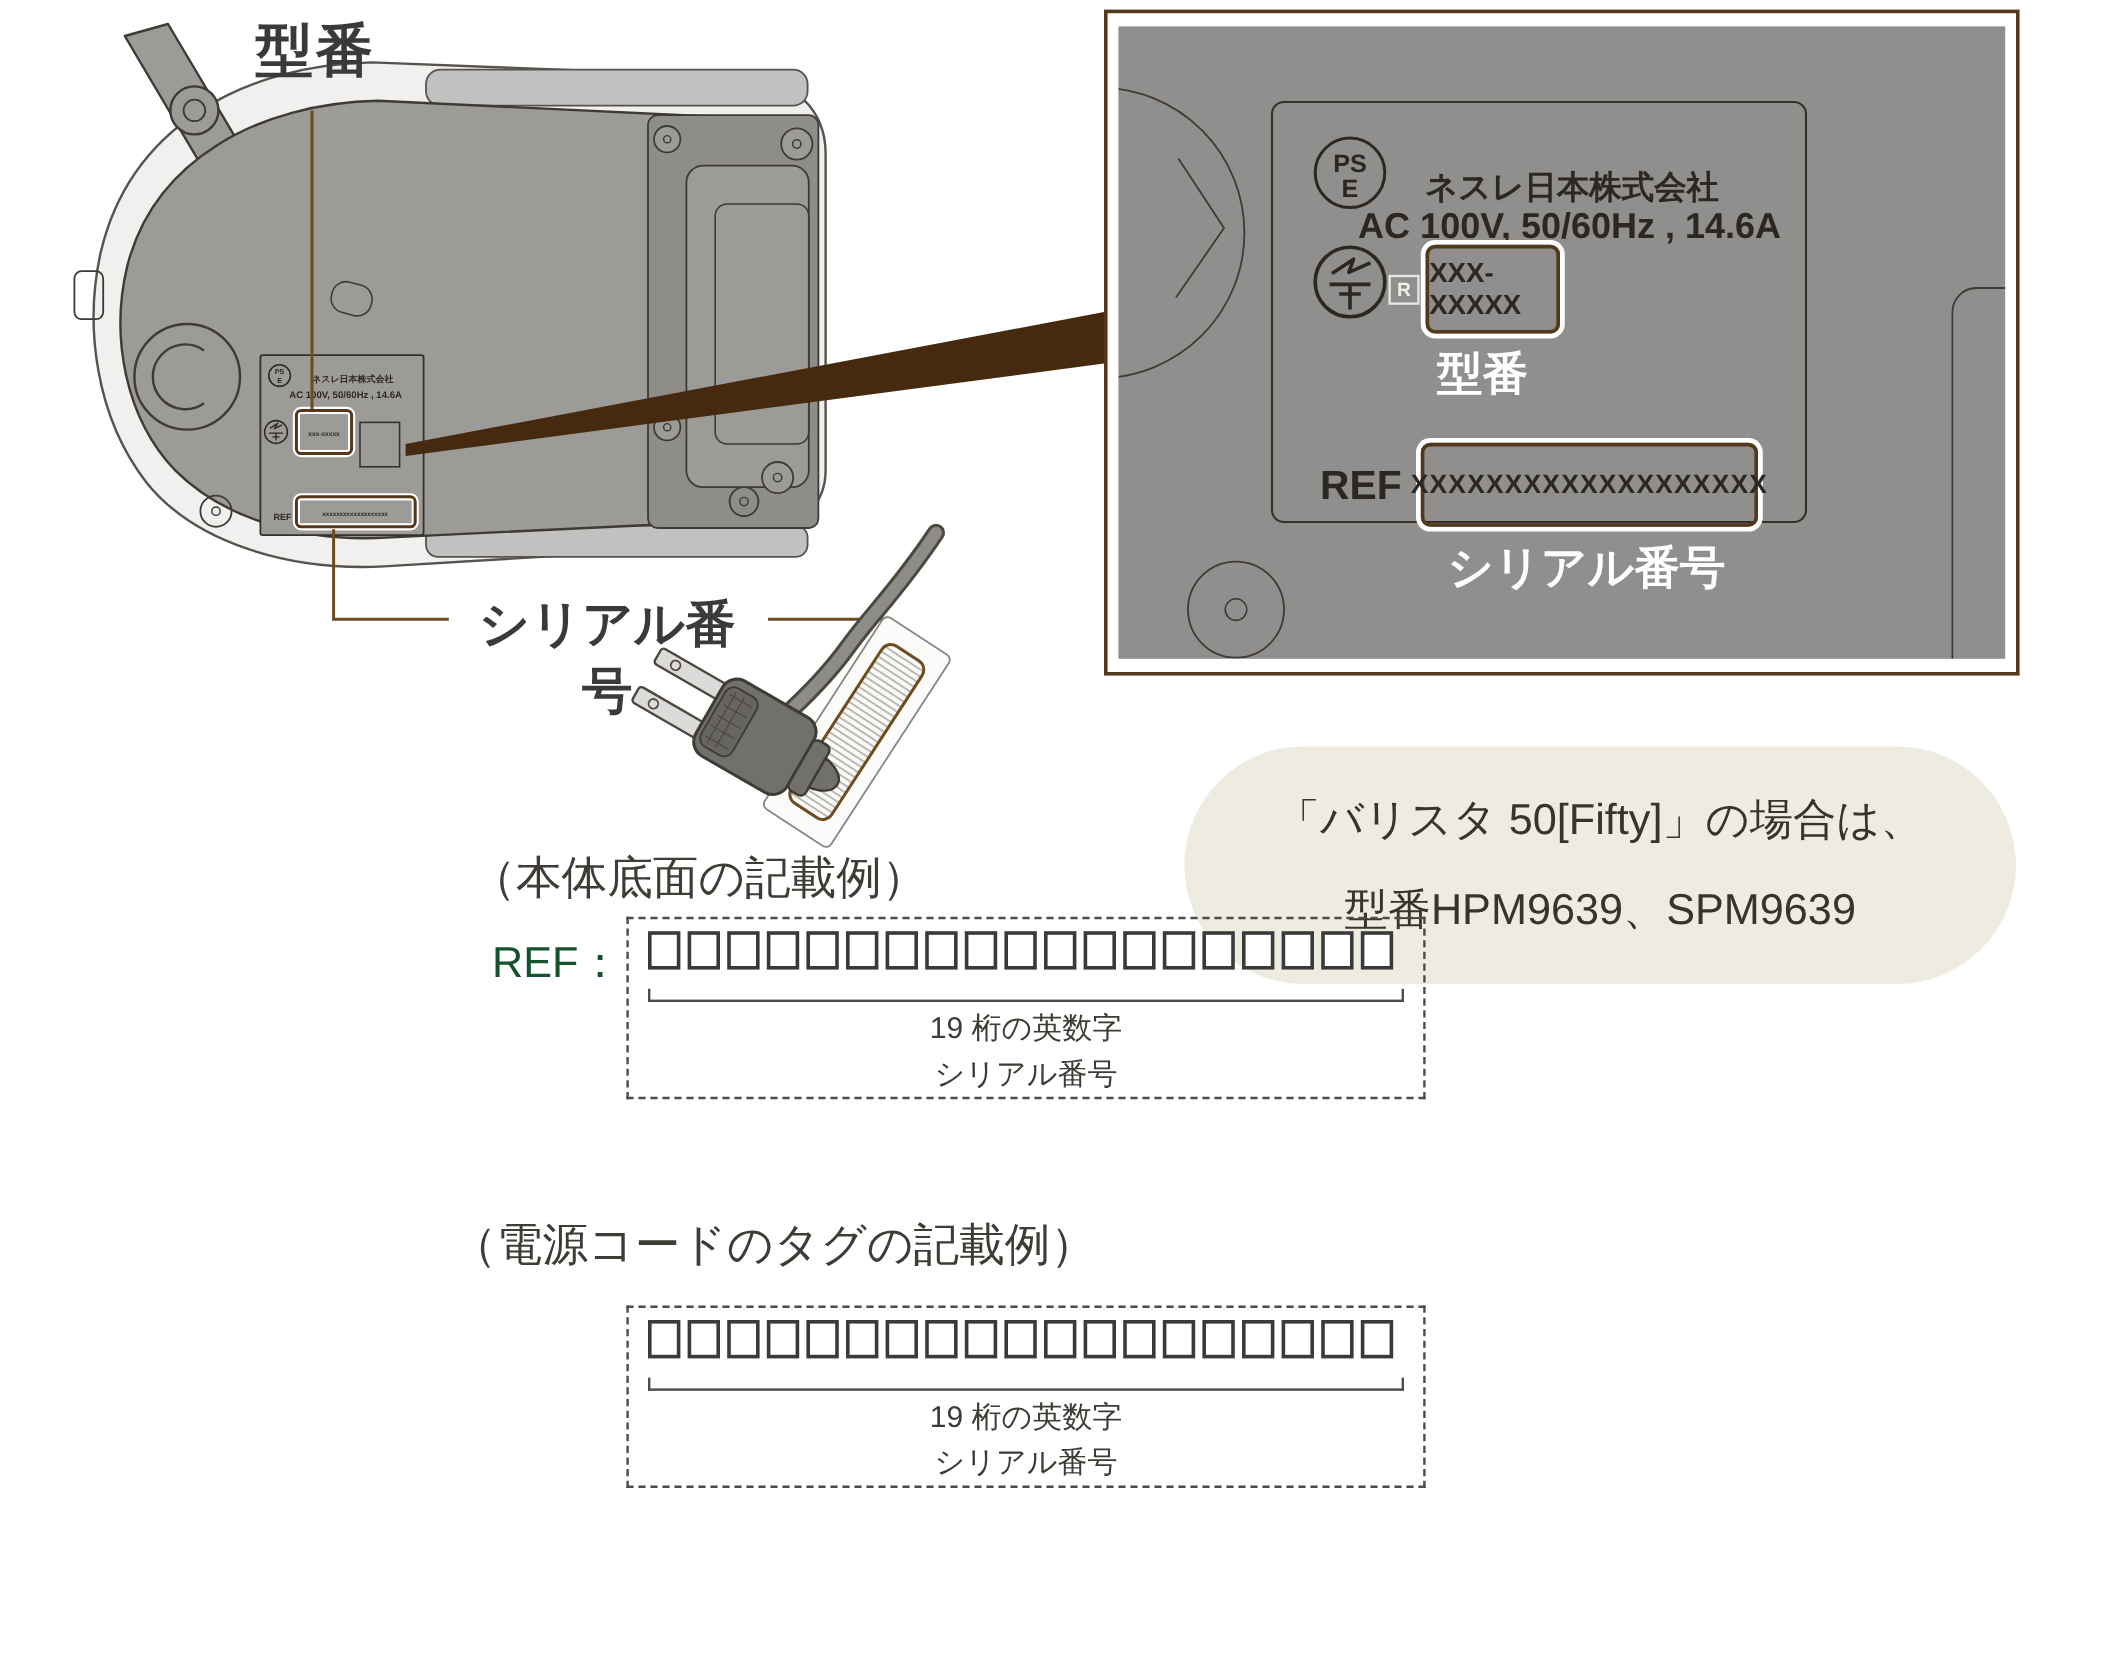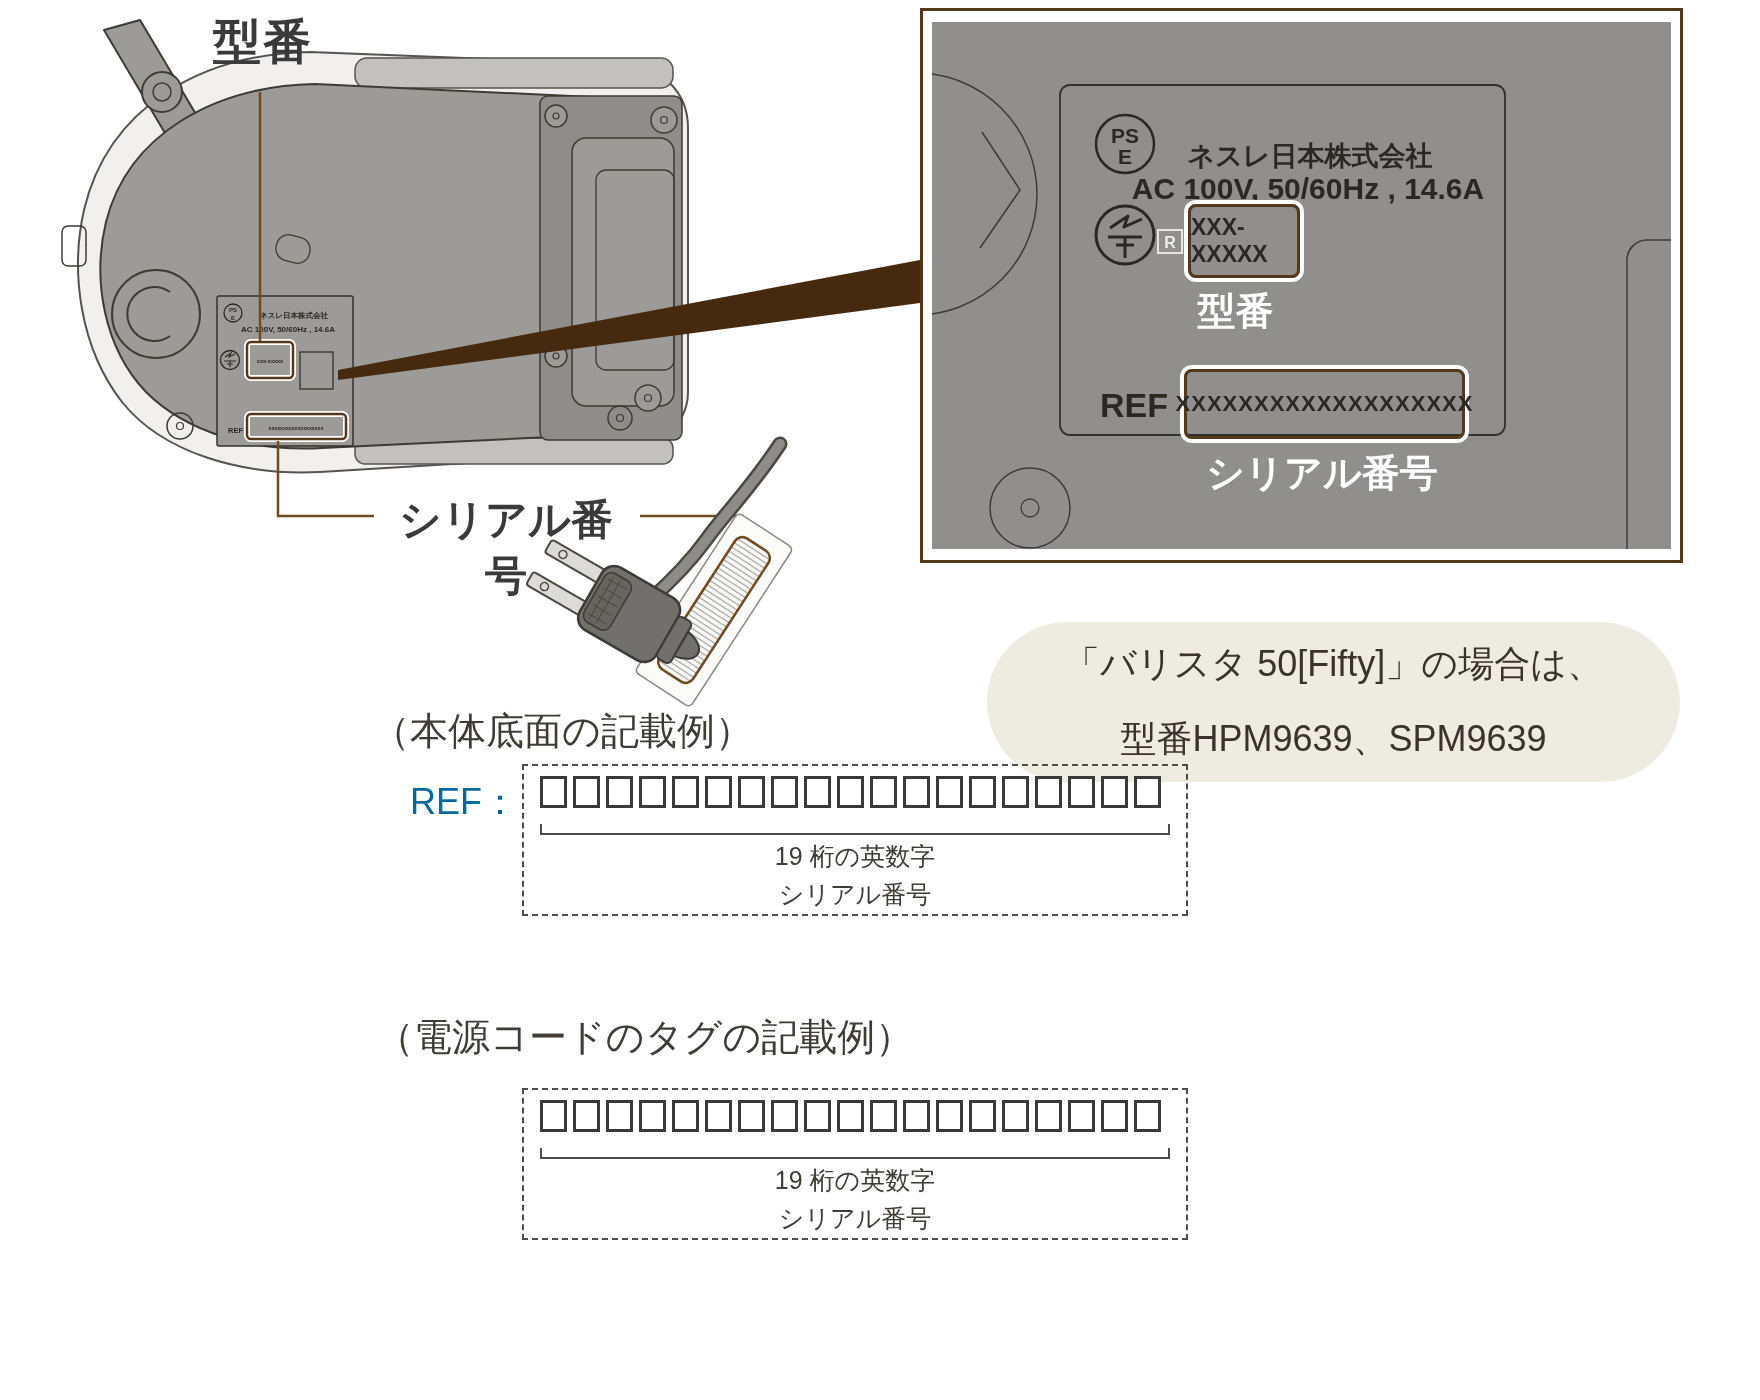--- a/index.html
+++ b/index.html
@@ -22,29 +22,29 @@
          color:#f0eee9;font-size:16px;font-weight:bold;line-height:23px;text-align:center;box-sizing:border-box;}
   .hl{border:3px solid #53381c;border-radius:8px;box-shadow:0 0 0 4px #ffffff;box-sizing:border-box;
       display:flex;align-items:center;justify-content:center;}
   .hl-a{left:1188px;top:204px;width:112px;height:74px;font-size:23px;font-weight:bold;color:#2b2723;}
   .hl-b{left:1184px;top:369px;width:281px;height:70px;font-size:22px;font-weight:bold;color:#2b2723;letter-spacing:1px;}
   .inset-model-caption{left:1163px;top:286px;width:145px;text-align:center;font-size:38px;font-weight:bold;color:#fff;}
   .inset-ref{left:1100px;top:386px;font-size:34px;font-weight:bold;color:#2b2723;}
   .inset-serial-caption{left:1172px;top:448px;width:300px;text-align:center;font-size:38px;font-weight:bold;color:#fff;}
 
   
-  .note{left:987px;top:622px;width:693px;height:160px;border-radius:99px;background:#eeece1;
+  .note{left:987px;top:622px;width:693px;height:198px;border-radius:99px;background:#eeece1;
         display:flex;flex-direction:column;align-items:center;justify-content:center;gap:26px;
         font-size:36px;color:#38332c;}
 
   
   .section-heading{font-size:38px;color:#3f3b35;}
-  .h1{left:372px;top:706px;font-family:Liberation Serif, serif;}
+  .h1{left:392px;top:706px;font-family:Liberation Serif, serif;}
   .h2{left:376px;top:1012px;}
-  .ref-label{left:410px;top:778px;font-size:36px;color:#0369a1;}
+  .ref-label{left:410px;top:778px;font-size:36px;color:#14532d;}
   .dash-box{width:666px;height:152px;border:2px dashed #4c4c4c;box-sizing:border-box;}
   .box1{left:522px;top:764px;}
   .box2{left:522px;top:1088px;}
   .digit-row{position:absolute;left:16px;top:10px;display:flex;gap:6px;}
   .sq{width:21px;height:26px;border:3px solid #3a3a3a;background:#fff;box-sizing:content-box;}
   .bracket{position:absolute;left:16px;right:16px;top:58px;height:9px;
            border-left:2px solid #4c4c4c;border-right:2px solid #4c4c4c;border-bottom:2px solid #4c4c4c;}
   .cap{position:absolute;left:0;width:100%;text-align:center;font-size:25px;color:#3f3b35;}
   .cap1{top:74px;}
   .cap2{top:112px;}

